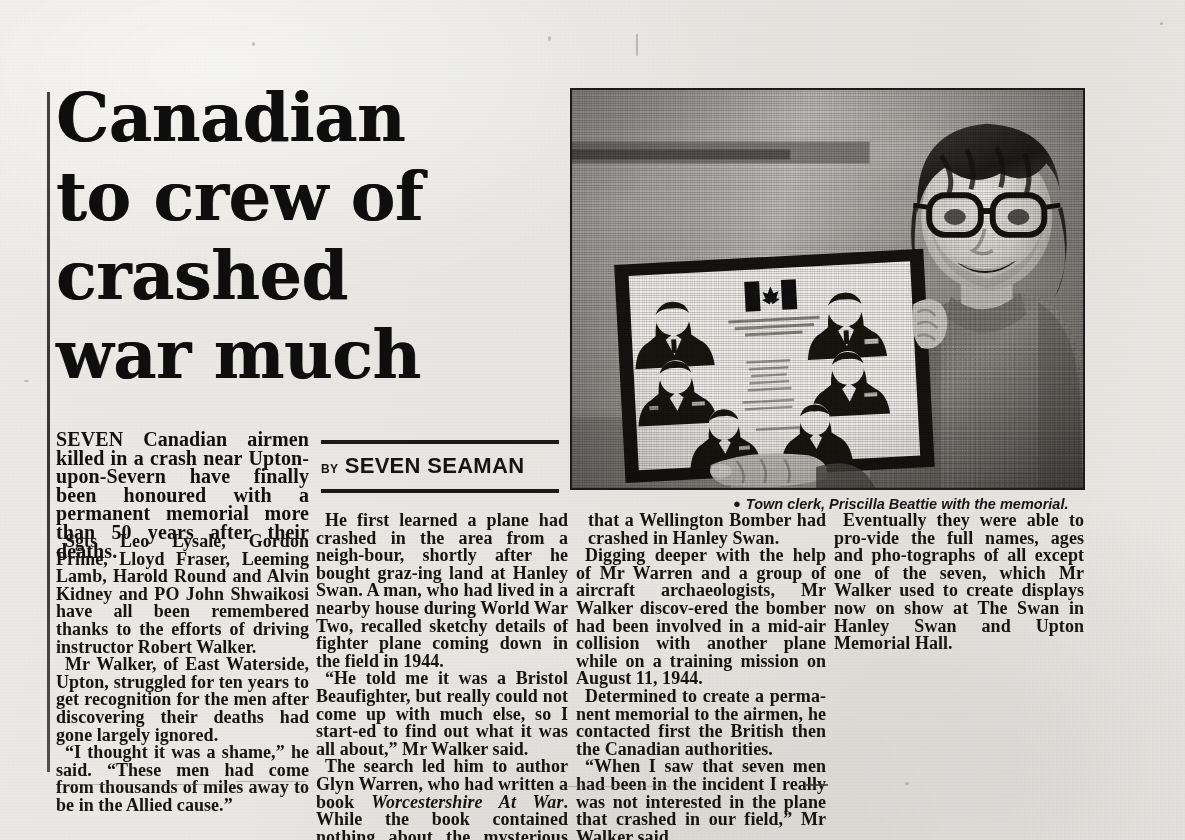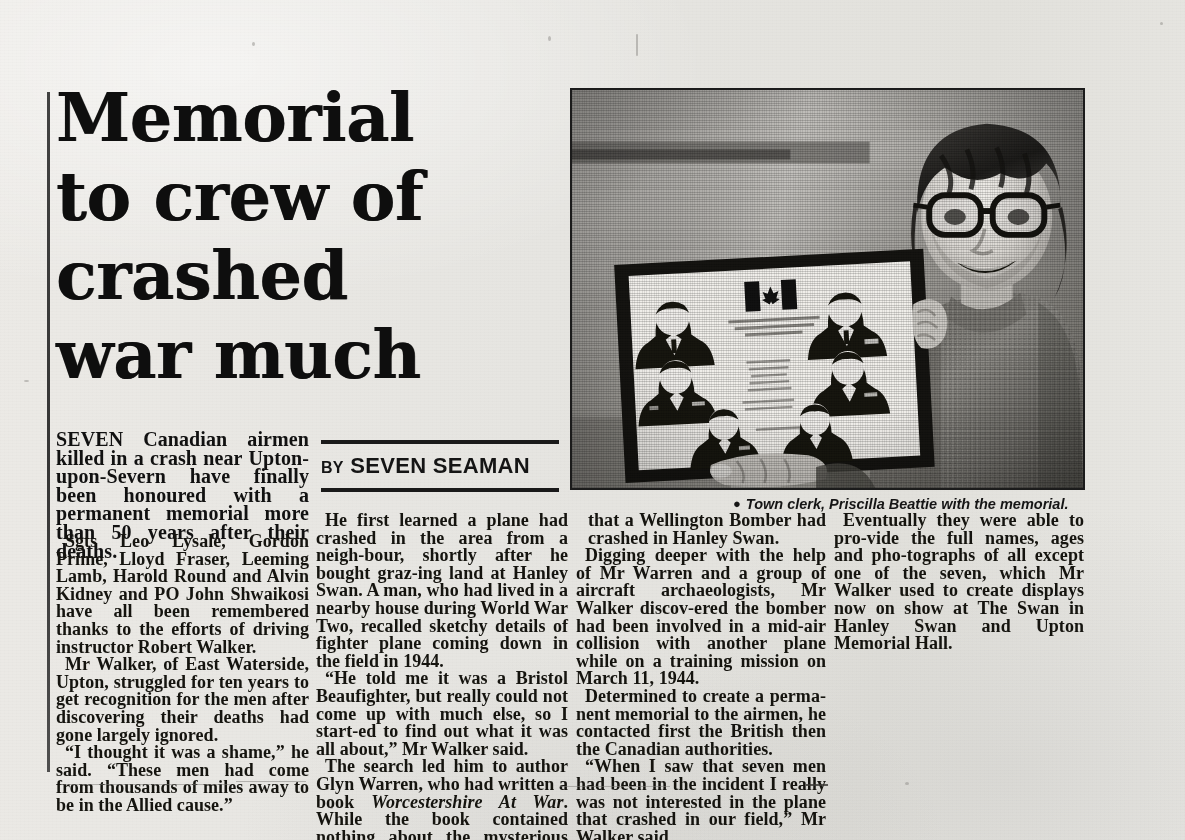--- a/index.html
+++ b/index.html
@@ -128,21 +128,21 @@
   .byline-rule.bottom { margin-top: 8px; }
   #byline-text {
     font-family: "Liberation Sans", sans-serif;
     font-weight: 700;
     font-size: 22px;
     line-height: 24px;
     letter-spacing: .3px;
     color: #151515;
     white-space: nowrap;
   }
-  #byline-text .small { font-size: 16px; }
+  #byline-text .small { font-size: 12px; }
 
   
   #photo-frame {
     position: absolute;
     left: 570px;
     top: 88px;
     width: 515px;
     height: 402px;
     border: 2px solid #1b1b1b;
     box-sizing: border-box;
@@ -207,21 +207,21 @@
   <div class="speck" style="left:548px;top:36px;width:3px;height:5px;"></div>
   <div class="speck" style="left:636px;top:34px;width:2px;height:22px;border-radius:1px;"></div>
   <div class="speck" style="left:24px;top:380px;width:5px;height:2px;"></div>
   <div class="speck" style="left:905px;top:782px;width:4px;height:3px;"></div>
   <div class="speck" style="left:330px;top:806px;width:3px;height:3px;"></div>
   <div class="speck" style="left:1160px;top:22px;width:3px;height:3px;"></div>
 
   <div id="headline-rule"></div>
 
   <div id="headline">
-    <div class="hl-line">Memorial</div>
+    <div class="hl-line">Canadian</div>
     <div class="hl-line">to crew of</div>
     <div class="hl-line">crashed</div>
     <div class="hl-line">war much</div>
   </div>
 
   <div id="standfirst">SEVEN Canadian airmen killed in a crash near Upton-upon-Severn have finally been honoured with a permanent memorial more than 50 years after their deaths.</div>
 
   <div id="byline-block">
     <div class="byline-rule top"></div>
     <div id="byline-text">
@@ -238,21 +238,21 @@
   </div>
 
   <div class="col" id="col2">
     <p>He first learned a plane had crashed in the area from a neigh-bour, shortly after he bought graz-ing land at Hanley Swan. A man, who had lived in a nearby house during World War Two, recalled sketchy details of fighter plane coming down in the field in 1944.</p>
     <p>“He told me it was a Bristol Beaufighter, but really could not come up with much else, so I start-ed to find out what it was all about,” Mr Walker said.</p>
     <p><span>The search led him to author Glyn Warren, who had written a book </span><i>Worcestershire At War</i><span>. While the book contained nothing about the mysterious fighter, he did learn</span></p>
   </div>
 
   <div class="col" id="col3">
     <p class="noindent">that a Wellington Bomber had crashed in Hanley Swan.</p>
-    <p>Digging deeper with the help of Mr Warren and a group of aircraft archaeologists, Mr Walker discov-ered the bomber had been involved in a mid-air collision with another plane while on a training mission on March 11, 1944.</p>
+    <p>Digging deeper with the help of Mr Warren and a group of aircraft archaeologists, Mr Walker discov-ered the bomber had been involved in a mid-air collision with another plane while on a training mission on August 11, 1944.</p>
     <p>Determined to create a perma-nent memorial to the airmen, he contacted first the British then the Canadian authorities.</p>
     <p>“When I saw that seven men had been in the incident I really was not interested in the plane that crashed in our field,” Mr Walker said.</p>
   </div>
 
   <div class="col" id="col4">
     <p>Eventually they were able to pro-vide the full names, ages and pho-tographs of all except one of the seven, which Mr Walker used to create displays now on show at The Swan in Hanley Swan and Upton Memorial Hall.</p>
   </div>
 
   <div id="photo-frame">
     <svg id="photo-canvas" viewBox="0 0 515 402" preserveAspectRatio="none">

